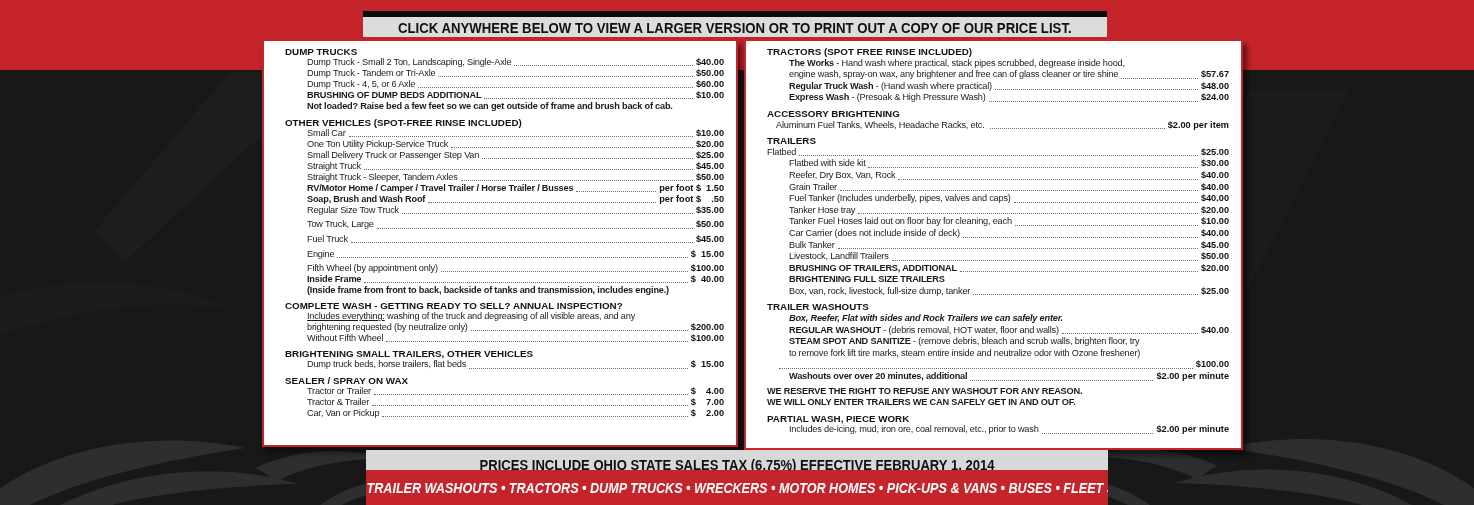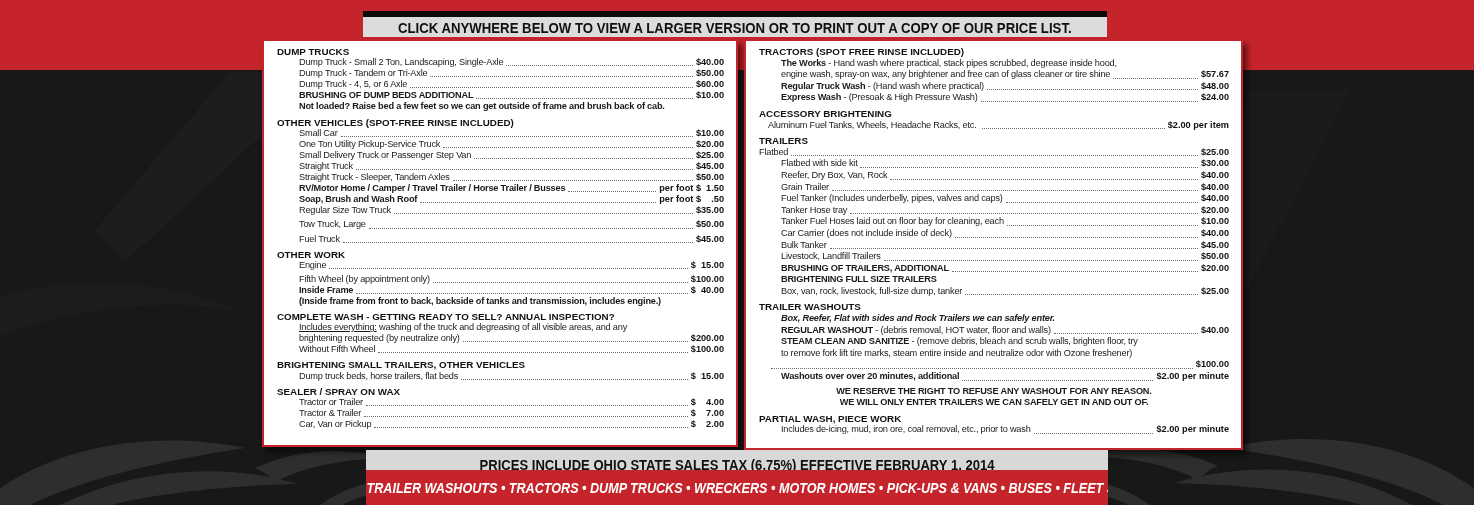--- a/index.html
+++ b/index.html
@@ -13,30 +13,30 @@
   
   .top-banner{position:absolute;left:363px;top:11px;width:744px;z-index:3;}
   .top-banner .stripe{height:6px;background:#0a0a0a;}
   .top-banner .bar{height:20px;background:var(--banner-gray,#dcdcdc);display:flex;align-items:center;justify-content:center;overflow:hidden;}
   .top-banner .bar span{font-size:15px;font-weight:700;color:#101010;white-space:nowrap;transform:scaleX(0.88);transform-origin:center;}
   
   .panel{position:absolute;top:39px;background:#fff;border:2px solid var(--red,#c6242b);
     box-shadow:4px 5px 6px rgba(0,0,0,0.55);z-index:2;box-sizing:border-box;cursor:pointer;}
   .panel.left{left:262px;width:476px;height:408px;}
   .panel.right{left:744px;width:499px;height:411px;}
-  .panel-inner{height:100%;overflow:hidden;padding:5px 12px 0 13px;box-sizing:border-box;}
+  .panel-inner{height:100%;overflow:hidden;padding:5px 12px 0 13px;box-sizing:border-box;margin-left:8px;}
   .sec{margin-top:4px;}
   .sec:first-child{margin-top:0;}
   .sec-title{font-weight:700;font-size:9.8px;line-height:11.1px;color:#111;white-space:nowrap;}
   .panel.right .sec-title{line-height:11.6px;}
   .row{display:flex;align-items:baseline;font-size:9.2px;line-height:11.1px;color:#1a1a1a;}
   .panel.right .row{line-height:11.6px;}
   .row.sp{margin-top:3px;}
   .row.center{justify-content:center;}
-  .row.ind0{padding-left:0;}
+  .row.ind0{padding-left:0;justify-content:space-between;}
   .row.ind1{padding-left:9px;}
   .row.ind2{padding-left:22px;}
   .lab{white-space:pre;letter-spacing:-0.2px;}
   .lab .b{font-weight:700;}
   .lab .u{text-decoration:underline;}
   .lab.it{font-weight:700;font-style:italic;}
   .dots{flex:1 1 auto;min-width:6px;margin:0 3px;border-bottom:1.4px dotted #6e6e6e;align-self:flex-end;margin-bottom:2px;}
   .price{font-weight:700;white-space:pre;text-align:right;color:#111;}
   
   .tax-bar{position:absolute;left:366px;top:450px;width:742px;height:29px;background:var(--tax-gray,#d8d8d8);
@@ -153,21 +153,20 @@
             <span class="dots"></span>
             <span class="price">$50.00</span>
           </div>
           <div class="row ind2 sp">
             <span class="lab">Fuel Truck</span>
             <span class="dots"></span>
             <span class="price">$45.00</span>
           </div>
         </div>
         <div class="sec">
-          <div class="sec-title">OTHER WORK</div>
           <div class="row ind2">
             <span class="lab">Engine</span>
             <span class="dots"></span>
             <span class="price">$  15.00</span>
           </div>
           <div class="row ind2 sp">
             <span class="lab">Fifth Wheel (by appointment only)</span>
             <span class="dots"></span>
             <span class="price">$100.00</span>
           </div>
@@ -326,21 +325,21 @@
           <div class="sec-title">TRAILER WASHOUTS</div>
           <div class="row ind2">
             <span class="lab it"><span class="b">Box, Reefer, Flat with sides and Rock Trailers we can safely enter.</span></span>
           </div>
           <div class="row ind2">
             <span class="lab"><span class="b">REGULAR WASHOUT</span> - (debris removal, HOT water, floor and walls)</span>
             <span class="dots"></span>
             <span class="price">$40.00</span>
           </div>
           <div class="row ind2">
-            <span class="lab"><span class="b">STEAM CLEAN AND SANITIZE</span> - (remove debris, bleach and scrub walls, brighten floor, try</span>
+            <span class="lab"><span class="b">STEAM SPOT AND SANITIZE</span> - (remove debris, bleach and scrub walls, brighten floor, try</span>
           </div>
           <div class="row ind2">
             <span class="lab">to remove fork lift tire marks, steam entire inside and neutralize odor with Ozone freshener)</span>
           </div>
           <div class="row ind1">
             <span class="lab"></span>
             <span class="dots"></span>
             <span class="price">$100.00</span>
           </div>
           <div class="row ind2">

